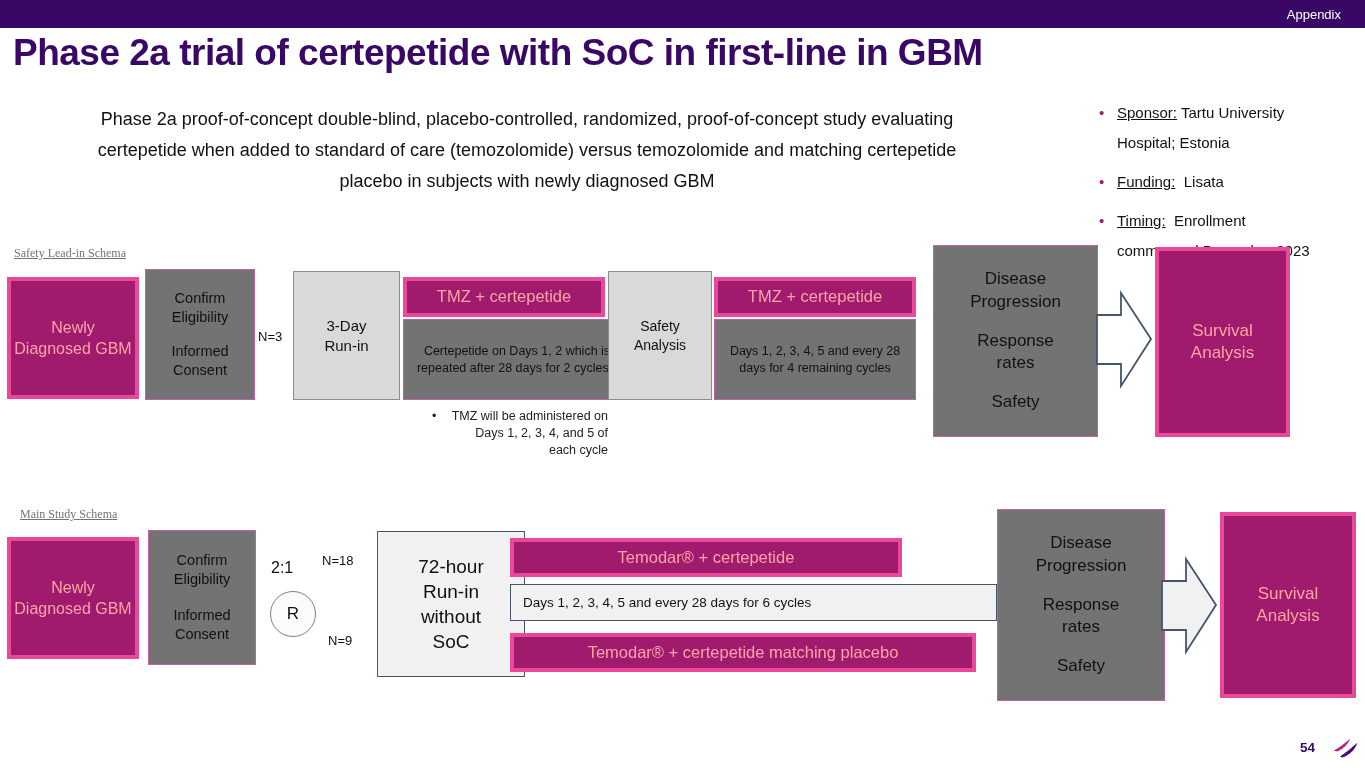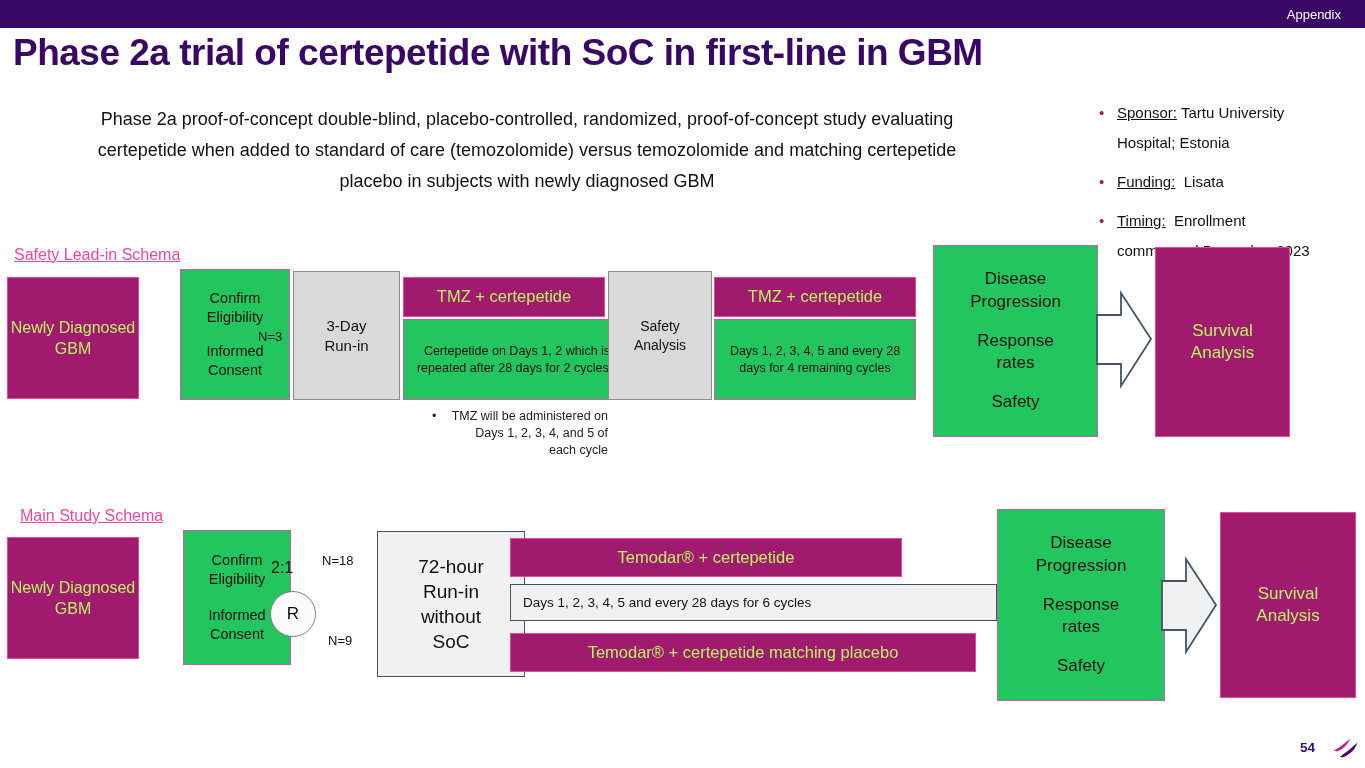--- a/index.html
+++ b/index.html
@@ -10,29 +10,29 @@
   .appendix{color:#ffffff;font-size:13px;padding-right:24px;}
 
   .title{position:absolute;left:13px;top:32px;margin:0;font-size:37px;font-weight:700;color:#390766;letter-spacing:-0.5px;white-space:nowrap;}
   .subtitle{position:absolute;left:67px;top:104px;width:920px;margin:0;font-size:18px;line-height:31px;color:#111;text-align:center;font-weight:400;}
 
   .info{position:absolute;left:1097px;top:98px;width:250px;margin:0;padding:0;list-style:none;font-size:15px;color:#111;}
   .info li{position:relative;padding-left:20px;margin-bottom:9px;line-height:30px;max-width:212px;}
   .info li::before{content:"\2022";position:absolute;left:2px;color:#A01A6E;}
   .info .lbl{text-decoration:underline;}
 
-  .schema-heading{position:absolute;font-size:16px;color:#ec4899;text-decoration:underline;}
+  .schema-heading{position:absolute;font-size:12px;color:#737373;text-decoration:underline;font-family:Liberation Serif, serif;}
 
   .box{position:absolute;box-sizing:border-box;display:flex;flex-direction:column;align-items:center;justify-content:center;text-align:center;line-height:1.32;}
-  .magenta{background:#A01A6E;border:1px solid #ec4899;color:#bef264;}
-  .pinkbox{background:#22c55e;border:1.5px solid #C560A8;color:#111111;}
+  .magenta{background:#A01A6E;border:4px solid #ec4899;color:#fca5a5;}
+  .pinkbox{background:#737373;border:1.5px solid #C560A8;color:#111111;}
   .graybox{background:#D9D9D9;border:1px solid #8C8C8C;color:#111111;}
   .lightbox{background:#F1F1F1;border:1px solid #44546A;color:#111111;}
 
-  .elig{justify-content:space-around;padding:12px 6px;font-size:14.5px;margin-left:35px;}
+  .elig{justify-content:space-around;padding:12px 6px;font-size:14.5px;}
   .elig span{display:block;max-width:96px;}
 
   .outcomes{justify-content:space-evenly;padding:6px 4px;font-size:17px;}
   .outcome-line{max-width:118px;margin:0 auto;}
 
   .nlabel{position:absolute;font-size:13px;color:#111;}
   .smallnote{position:absolute;font-size:12.5px;color:#222;line-height:17px;text-align:right;}
   .smallnote::before{content:"\2022";position:absolute;left:-14px;top:0;color:#222;}
 
   .rcircle{position:absolute;width:46px;height:46px;border-radius:50%;border:1.5px solid #7f7f7f;background:#fbfbfb;display:flex;align-items:center;justify-content:center;font-size:17px;color:#111;box-sizing:border-box;}

